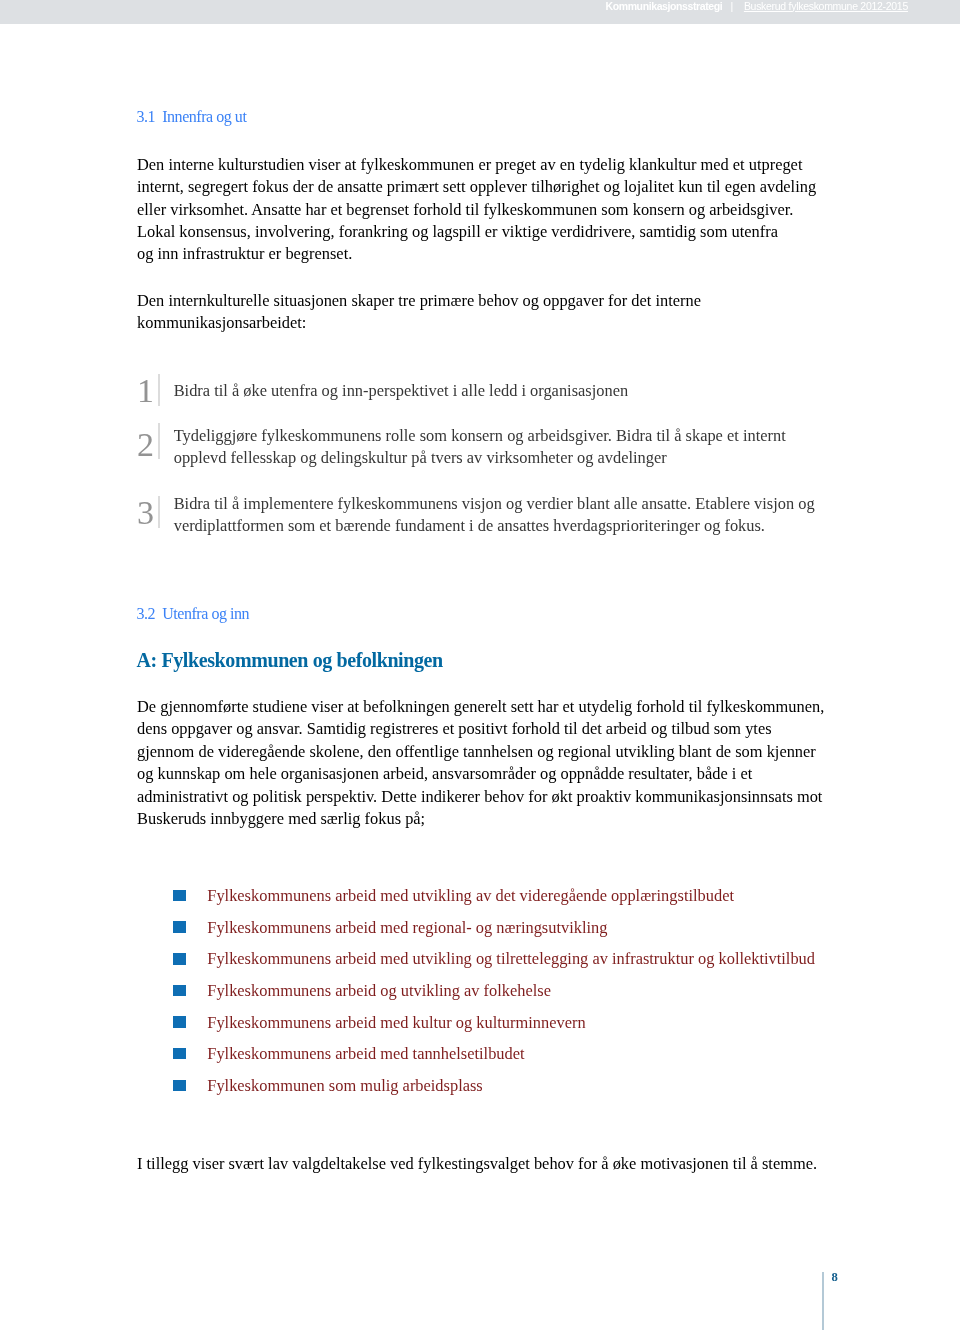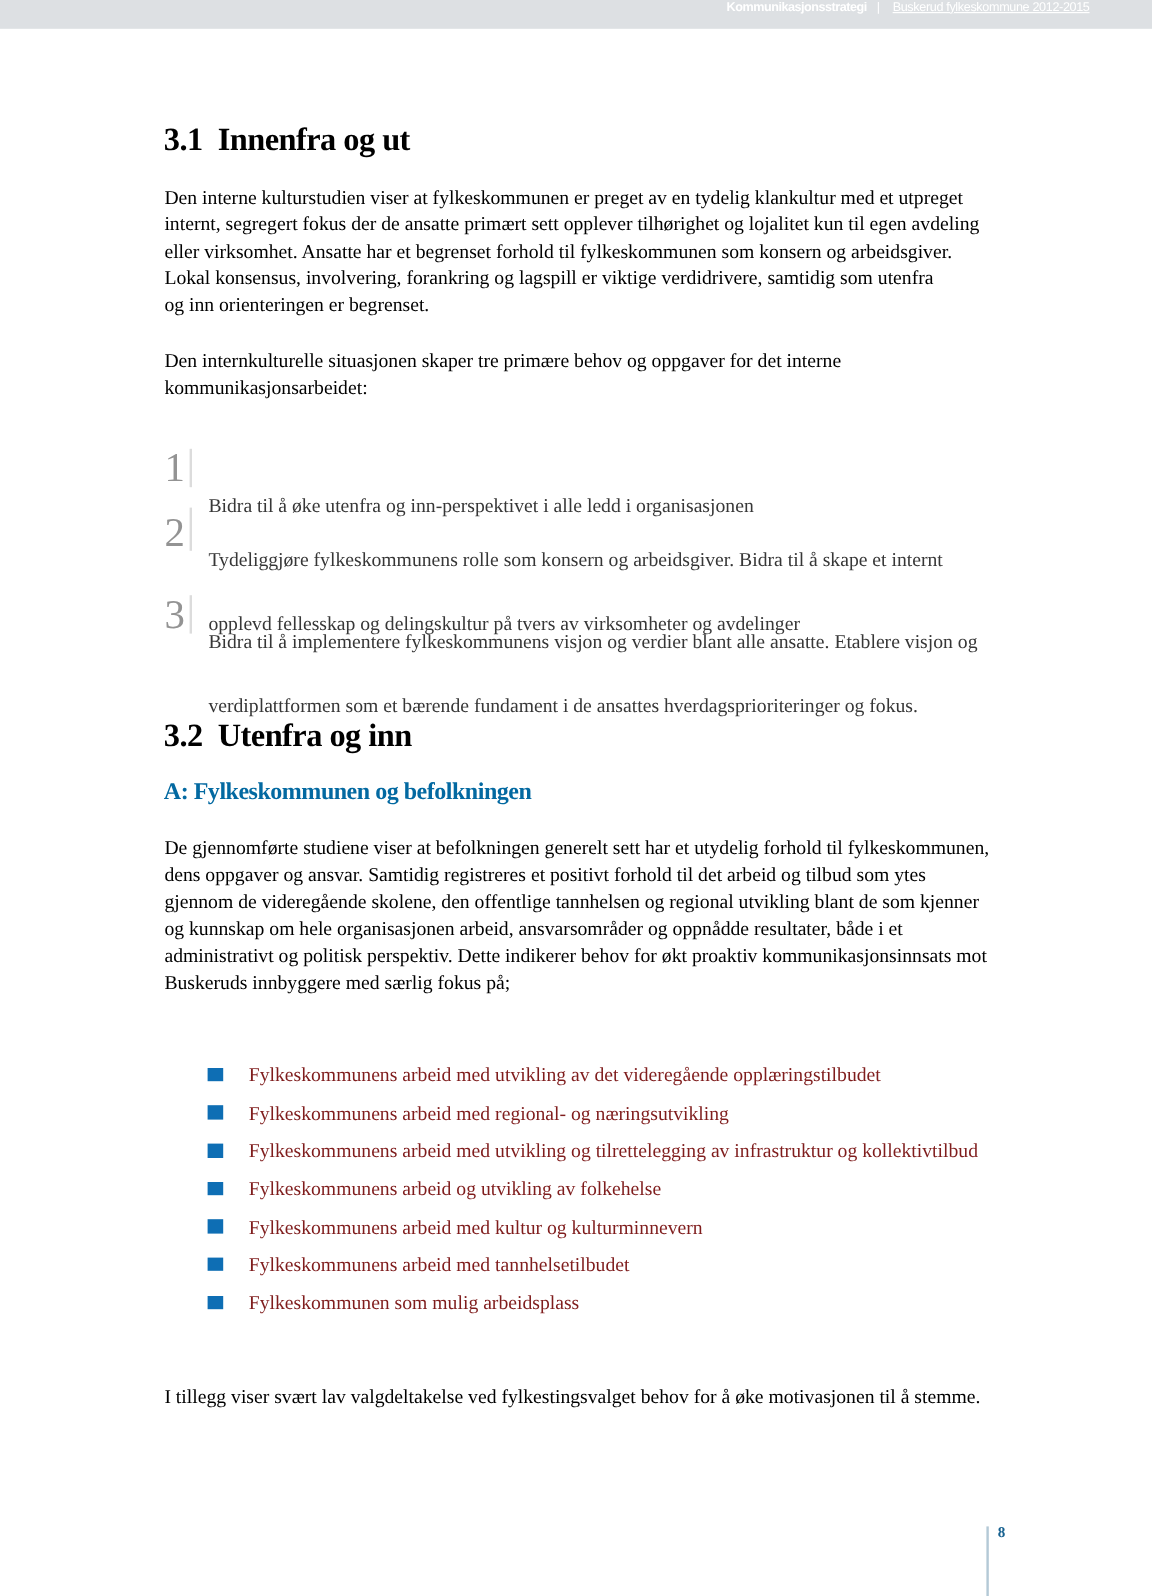--- a/index.html
+++ b/index.html
@@ -11,32 +11,32 @@
   .runhead-inner{position:absolute;left:605.5px;top:-0.5px;font-family:"Liberation Sans",sans-serif;
                  font-size:10.5px;line-height:12px;color:#ffffff;white-space:nowrap;letter-spacing:-0.39px;}
   .rh-strong{font-weight:bold;}
   .rh-sub{letter-spacing:-0.29px;text-decoration:underline;}
   .rh-sep{display:inline-block;width:21.5px;text-align:left;padding-left:8.2px;box-sizing:border-box;letter-spacing:0;}
 
   
   .blk{position:absolute;left:137px;white-space:nowrap;}
   .blk .ln{display:block;color:#000000;font-size:16.4px;line-height:22.4px;white-space:pre;}
 
-  h2.sec{position:absolute;left:136.5px;color:#000000;font-family:"Liberation Serif",serif;
-         font-size:27px;font-weight:bold;margin:0;line-height:23.5px;white-space:pre;letter-spacing:-0.46px;}
+  h2.sec{position:absolute;left:136.5px;color:#3b82f6;font-family:"Liberation Serif",serif;
+         font-size:16px;font-weight:normal;margin:0;line-height:23.5px;white-space:pre;letter-spacing:-0.46px;}
   h3.sub{position:absolute;left:136.5px;color:#0369a1;font-family:"Liberation Serif",serif;
          font-size:20px;font-weight:bold;margin:0;line-height:20px;white-space:pre;letter-spacing:-0.4px;}
 
   
   .numitem{position:absolute;left:137px;}
   .numitem .digit{position:absolute;left:0px;top:0;width:12.6px;text-align:center;
                   font-size:34px;line-height:34px;color:#939393;font-family:"Liberation Serif",serif;}
   .numitem .rule{position:absolute;left:20.5px;width:2px;background:#dcdcdc;}
   .numitem .txt{position:absolute;left:36.7px;white-space:nowrap;}
-  .numitem .txt .ln{display:block;color:#373737;font-size:16.4px;line-height:22.4px;white-space:pre;margin-top:31px;}
+  .numitem .txt .ln{display:block;color:#373737;font-size:16.4px;line-height:22.4px;white-space:pre;}
 
   
   .bullets{position:absolute;left:173.7px;}
   .bul{position:relative;height:31.67px;}
   .bul .sq{position:absolute;left:-0.3px;top:4.6px;width:12.2px;height:11.6px;background:#0e6eb4;}
   .bul .bt{position:absolute;left:33.6px;top:0;color:#7f1d1d;font-size:16.4px;line-height:22.4px;white-space:pre;}
 
   
   .pnum-rule{position:absolute;left:822px;top:1271.5px;width:1.8px;height:58.5px;background:#b4c9d6;}
   .pnum{position:absolute;left:831.5px;top:1271px;font-family:"Liberation Serif",serif;font-size:12.6px;
@@ -51,21 +51,21 @@
     <div class="runhead-inner"><span class="rh-strong">Kommunikasjonsstrategi</span><span class="rh-sep">|</span><span class="rh-sub">Buskerud fylkeskommune 2012-2015</span></div>
   </div>
 
   <h2 class="sec" style="top:104.5px">3.1  Innenfra og ut</h2>
 
   <div class="blk" style="top:153.8px">
       <span class="ln">Den interne kulturstudien viser at fylkeskommunen er preget av en tydelig klankultur med et utpreget</span>
       <span class="ln">internt, segregert fokus der de ansatte primært sett opplever tilhørighet og lojalitet kun til egen avdeling</span>
       <span class="ln">eller virksomhet. Ansatte har et begrenset forhold til fylkeskommunen som konsern og arbeidsgiver.</span>
       <span class="ln">Lokal konsensus, involvering, forankring og lagspill er viktige verdidrivere, samtidig som utenfra</span>
-      <span class="ln">og inn orienteringen er begrenset.</span>
+      <span class="ln">og inn infrastruktur er begrenset.</span>
     </div>
 
   <div class="blk" style="top:289.5px">
       <span class="ln">Den internkulturelle situasjonen skaper tre primære behov og oppgaver for det interne</span>
       <span class="ln">kommunikasjonsarbeidet:</span>
     </div>
 
   <div class="numitem" style="top:374px">
     <div class="digit" style="top:-0.5px">1</div>
     <div class="rule" style="top:0;height:32px"></div>

